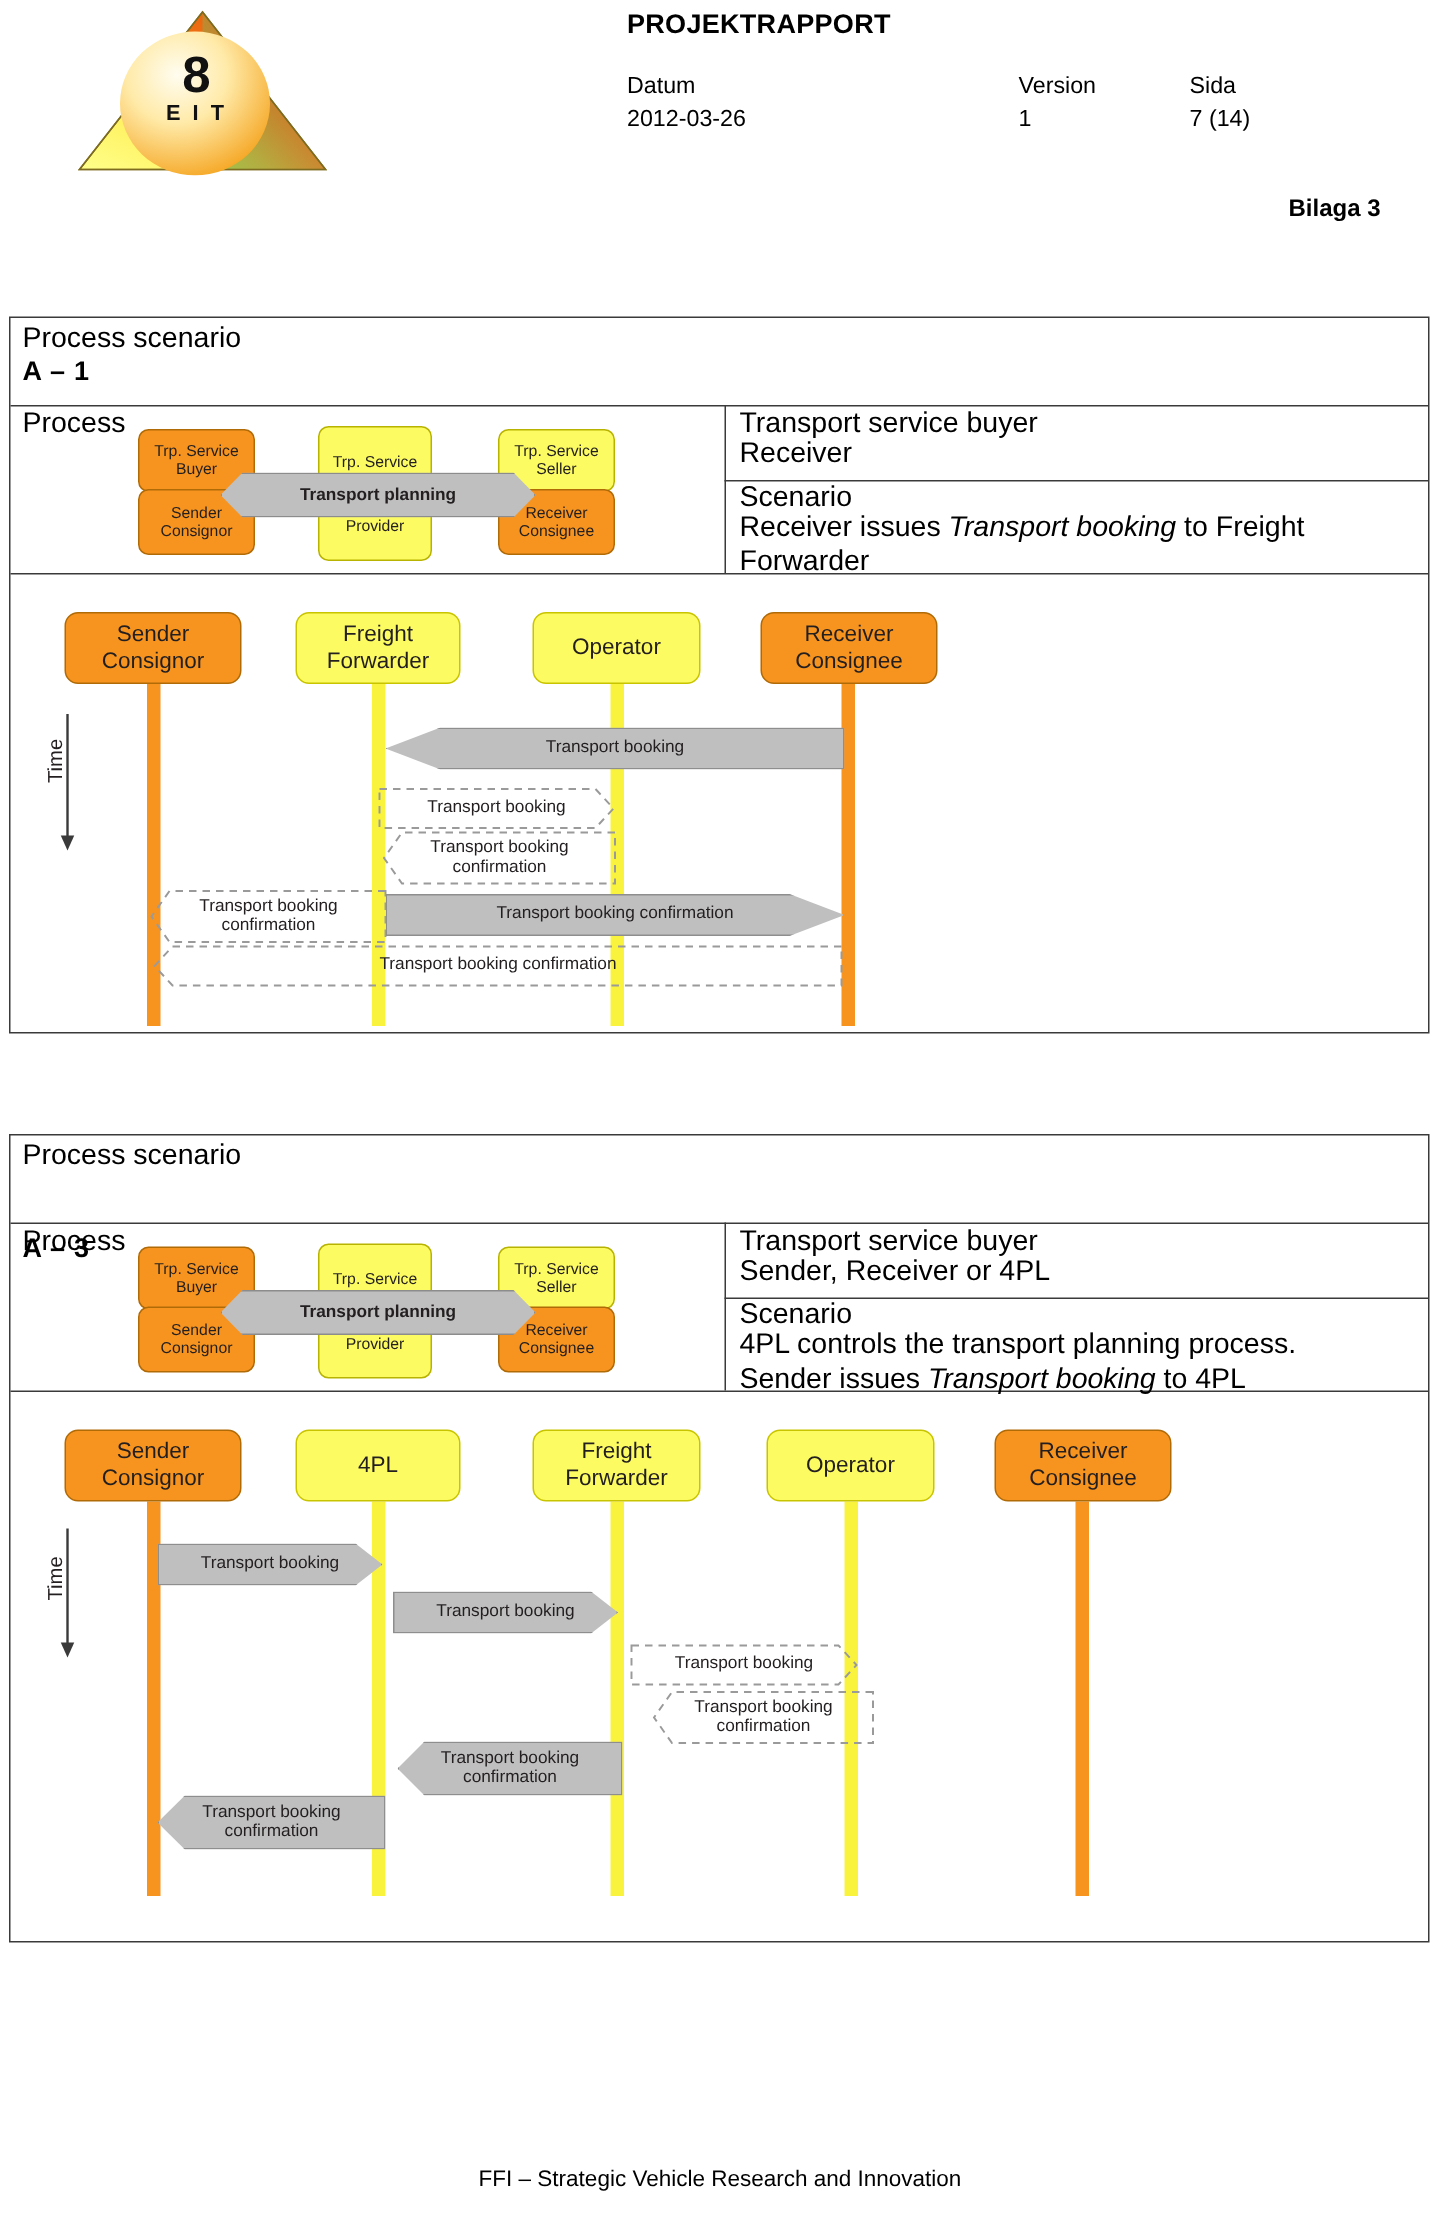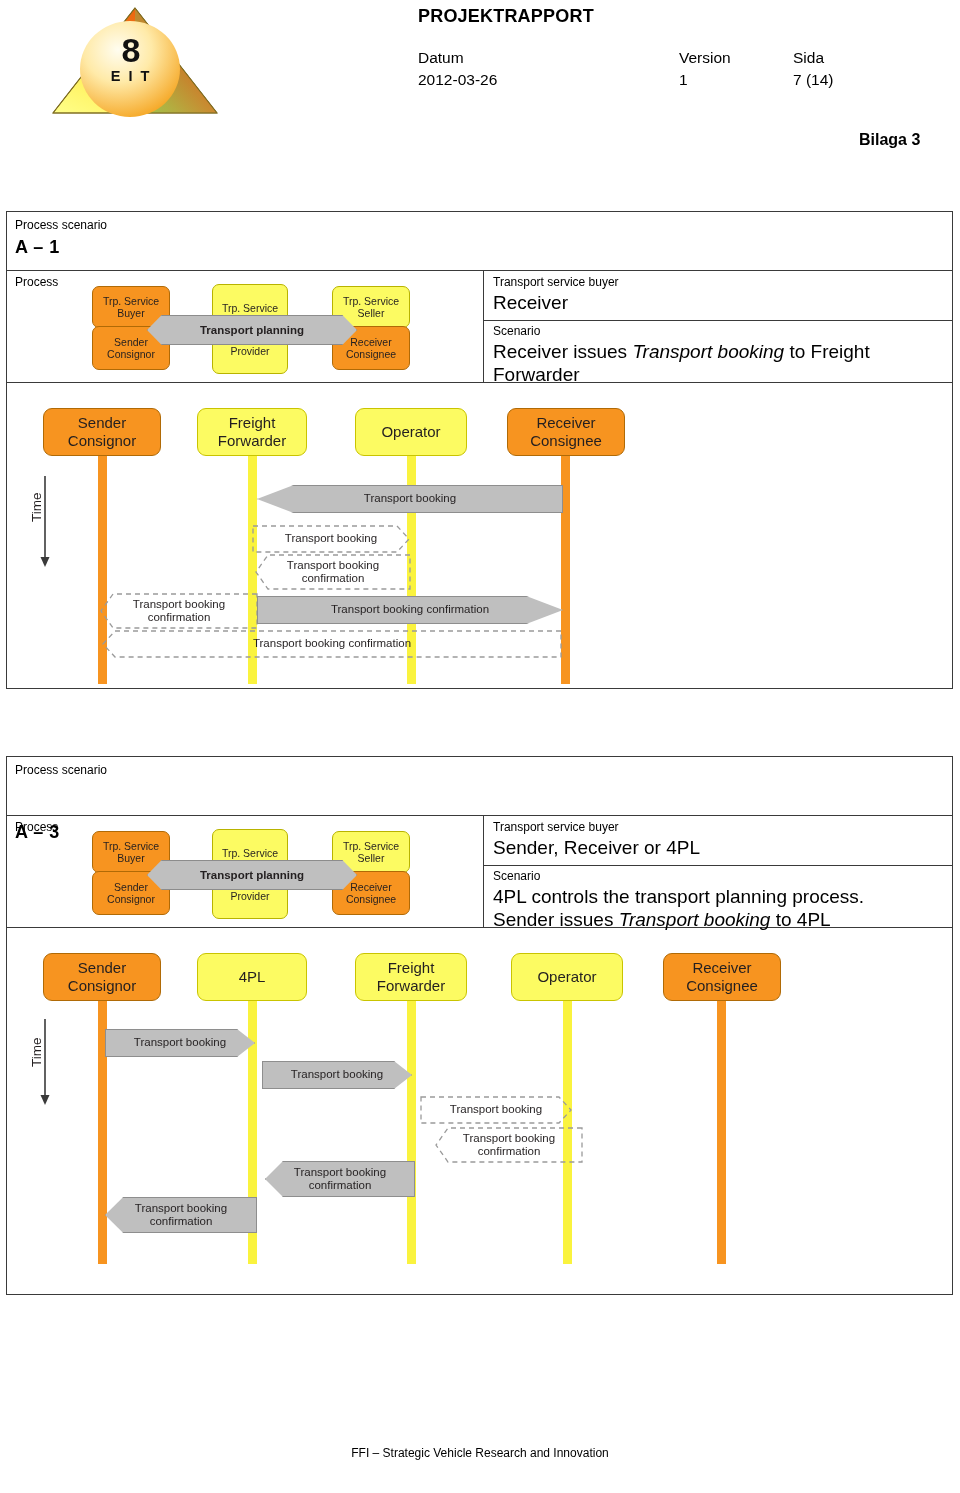--- a/index.html
+++ b/index.html
@@ -43,21 +43,21 @@
   }
 
   
   .scenario { position: absolute; left: 6px; width: 947px; border: 1.6px solid #3a3a3a; box-sizing: border-box; }
   #scenario-a2 { top: 211px; height: 478px; }
   #scenario-a3 { top: 756px; height: 539px; }
 
   .row-line { position: absolute; left: 0; width: 100%; height: 0; border-top: 1.4px solid #3a3a3a; }
   .col-line { position: absolute; width: 0; border-left: 1.4px solid #3a3a3a; }
 
-  .cell-label { position: absolute; font-size: 12px; line-height: 17px; }
+  .cell-label { position: absolute; font-size: 19px; line-height: 17px; }
   .cell-big { position: absolute; font-size: 19px; line-height: 23px; }
   .cell-big.bold { font-weight: bold; font-size: 18px; letter-spacing: .5px; }
   .ital { font-style: italic; }
 
   
   .mini { position: absolute; }
   .mini-box {
     position: absolute; box-sizing: border-box;
     border: 1.1px solid #7a5c00; border-radius: 7px;
     display: flex; align-items: center; justify-content: center;
@@ -104,21 +104,21 @@
 
   .arrow-svg { position: absolute; left: 0; top: 0; overflow: visible; }
   .time-label {
     position: absolute; font-size: 13.5px; color: #231f20;
     transform: rotate(-90deg); transform-origin: left top; white-space: nowrap;
   }
 
   
   #footer { position: absolute; left: 0; top: 1443px; width: 960px; text-align: center; }
   .foot1 { font-size: 15.5px; font-weight: bold; line-height: 20px; }
-  .foot2 { font-size: 12px; line-height: 20px; }
+  .foot2 { font-size: 15px; line-height: 20px; }
 </style>
 </head>
 <body>
 
 <div id="header">
 
   <div class="logo-wrap">
     <svg class="tri-svg" width="170" height="112" viewBox="0 0 170 112">
       <defs>
         <linearGradient id="triGrad" x1="0" y1="1" x2="0.75" y2="0">

